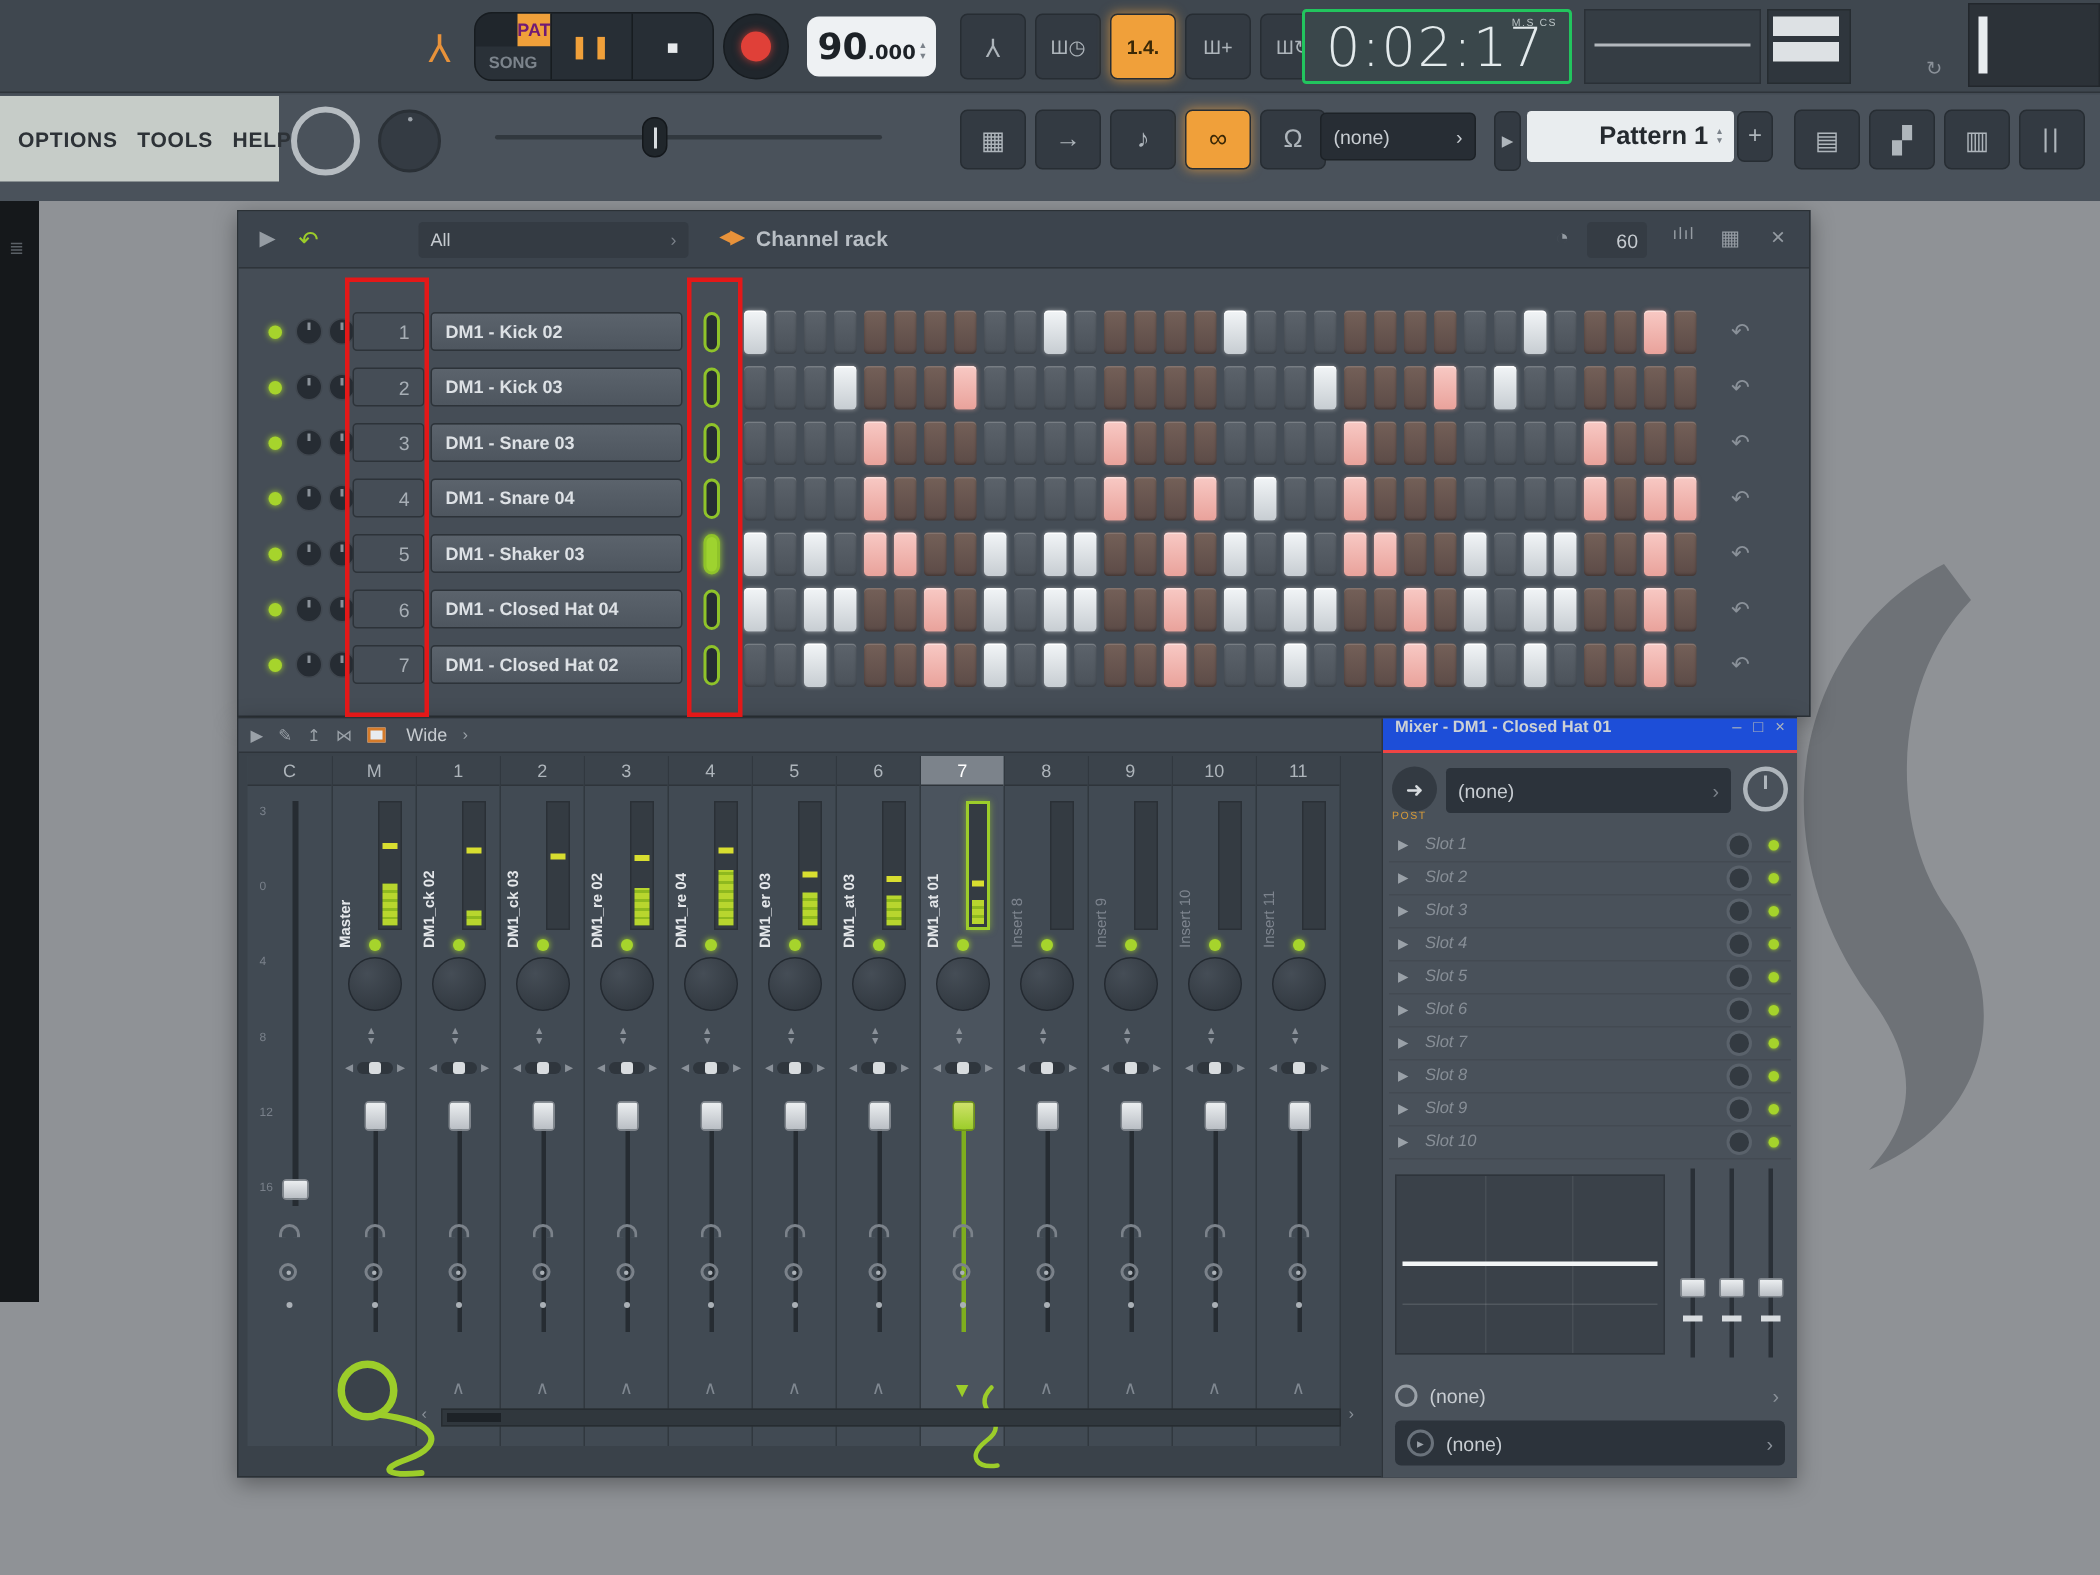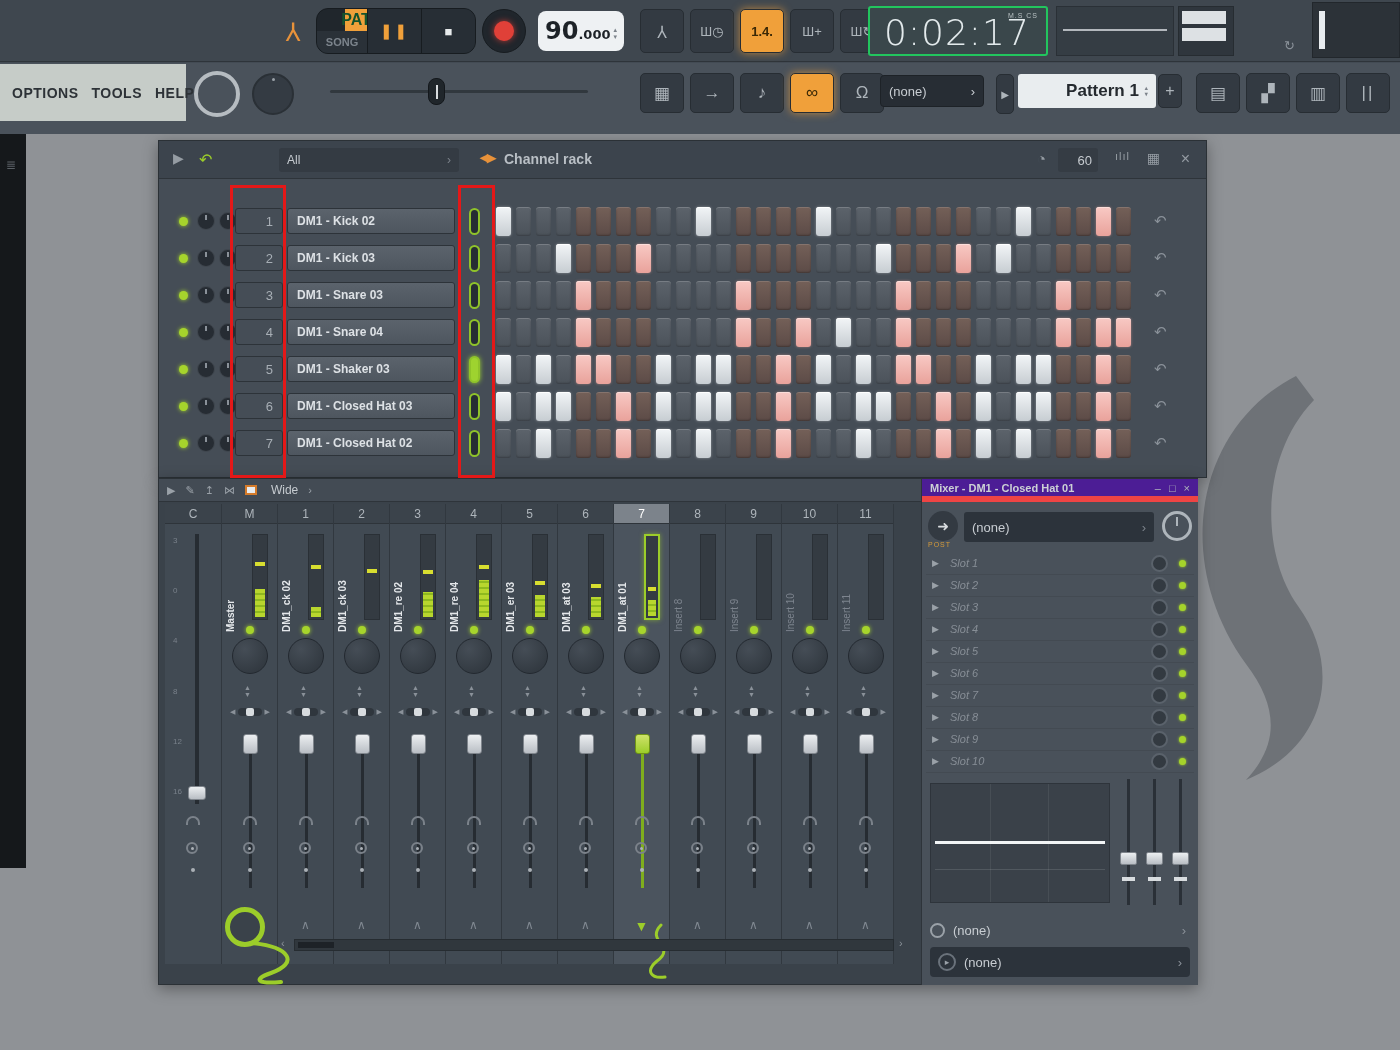--- a/index.html
+++ b/index.html
@@ -12,21 +12,21 @@
   #row2 { position:absolute; left:0; top:63px; width:1400px; height:71px; background:#4a525b; }
 
   .iconbtn { position:absolute; height:44px; background:#333a42; border:1px solid #272d33; border-radius:5px;
              color:#aeb5bb; display:flex; align-items:center; justify-content:center; font-size:17px; cursor:pointer; }
   .iconbtn.active { background:#f0a03a; color:#3a2806; box-shadow:0 0 8px rgba(240,160,58,.7); }
   .iconbtn.small { height:40px; }
 
   #metronome-ic { left:280px; top:12px; width:26px; height:38px; background:none; border:none; color:#e8923a; font-size:26px; }
   #transport { position:absolute; left:316px; top:8px; width:160px; height:46px; background:#20262c; border-radius:12px; display:flex; overflow:hidden; border:1px solid #171c20; }
   #patsong { width:50px; display:flex; flex-direction:column; }
-  #pat { flex:1; background:#f0a03a; color:#14532d; font-weight:bold; font-size:16px; display:flex; align-items:center; justify-content:center;margin-left:28px; }
+  #pat { flex:1; background:#f0a03a; color:#701a75; font-weight:bold; font-size:12px; display:flex; align-items:center; justify-content:center;margin-left:28px; }
   #song { flex:1; color:#7c848c; font-weight:bold; font-size:11px; display:flex; align-items:center; justify-content:center; background:#2a3138; }
   #pausebtn { width:54px; border-left:1px solid #171c20; color:#f0a03a; font-size:15px; letter-spacing:2px; display:flex; align-items:center; justify-content:center; background:#272e35;}
   #stopbtn { width:54px; border-left:1px solid #171c20; color:#e7eaec; font-size:13px; display:flex; align-items:center; justify-content:center; background:#272e35;}
   #recbtn { position:absolute; left:482px; top:9px; width:44px; height:44px; border-radius:50%; background:#20262c; border:1px solid #171c20; display:flex; align-items:center; justify-content:center; }
   #recdot { width:20px; height:20px; border-radius:50%; background:#e04038; box-shadow:0 0 6px rgba(224,64,56,.8); }
   #tempo { position:absolute; left:538px; top:11px; width:86px; height:40px; background:#eef1f3; border-radius:8px; color:#1d2227;
            display:flex; align-items:baseline; justify-content:center; padding-top:6px; font-family:"DejaVu Sans",sans-serif; }
   #tempo .big { font-size:24px; font-weight:bold; }
   #tempo .frac { font-size:13px; font-weight:bold; }
   #tempo .stepper { font-size:7px; color:#7b828a; margin-left:3px; align-self:center; line-height:7px; }
@@ -139,22 +139,22 @@
   #c-track { position:absolute; left:30px; top:30px; width:4px; height:270px; background:#262c32; }
   #c-handle { position:absolute; left:23px; top:282px; width:18px; height:14px; border-radius:3px; background:linear-gradient(#eceff1,#b9bec4); border:1px solid #7f858c; }
 
   #mix-scroll { position:absolute; left:135px; top:460px; width:600px; height:12px; background:#30373d; border:1px solid #262c31; }
   #mix-scroll .h { position:absolute; left:3px; top:2px; width:36px; height:6px; background:#1d2227; }
   #mix-scroll-l { position:absolute; left:122px; top:458px; color:#8a9199; font-size:11px; }
   #mix-scroll-r { position:absolute; left:740px; top:458px; color:#8a9199; font-size:11px; }
 
   
   #panel { position:absolute; left:762px; top:0; width:277px; height:506px; background:#49515a; border-left:1px solid #2e343a; }
-  #panel-head { position:absolute; left:0; top:0; width:100%; height:23px; background:#4c1d95; border-bottom:6px solid #ef4444;
-                display:flex; align-items:center; color:#ccd1d5; font-size:11px; font-weight:bold; padding-left:8px; }
+  #panel-head { position:absolute; left:0; top:0; width:100%; height:23px; background:#1d4ed8; border-bottom:2px solid #ef4444;
+                display:flex; color:#ccd1d5; font-size:11px; font-weight:bold; padding-left:8px; }
   #panel-head .btns { margin-left:auto; display:flex; gap:8px; padding-right:8px; color:#aeb5bb; font-weight:normal; font-size:11px; }
   #post-ic { position:absolute; left:6px; top:32px; width:30px; height:30px; border-radius:50%; background:#333a42; color:#d8dcdf; font-size:14px;
              display:flex; align-items:center; justify-content:center; }
   #post-lbl { position:absolute; left:6px; top:62px; font-size:7px; color:#d59a3a; letter-spacing:1px; }
   #ins-dd { position:absolute; left:42px; top:33px; width:190px; height:30px; background:#2c333b; border-radius:3px; color:#c8cdd2; font-size:13px;
             display:flex; align-items:center; justify-content:space-between; padding:0 8px; }
   #clock-knob { position:absolute; left:240px; top:32px; width:30px; height:30px; border-radius:50%; border:3px solid #aeb5bb; }
   #clock-knob::after { content:""; position:absolute; left:50%; top:50%; width:2px; height:9px; margin-left:-1px; margin-top:-9px; background:#aeb5bb; }
 
   #slots { position:absolute; left:4px; top:74px; width:268px; }
@@ -506,21 +506,21 @@
           <div class="step g-red lit"></div>
           <div class="step g-red"></div>
         </div>
     <span class="ch-undo">↶</span>
   </div>
       <div class="ch-row">
     <div class="ch-led"></div>
     <div class="ch-knob k1"></div>
     <div class="ch-knob k2"></div>
     <div class="ch-num">6</div>
-    <div class="ch-name">DM1 - Closed Hat 03</div>
+    <div class="ch-name">DM1 - Closed Hat 04</div>
     <div class="ch-mute"></div>
     <div class="step-grid">
           <div class="step g-dark lit"></div>
           <div class="step g-dark"></div>
           <div class="step g-dark lit"></div>
           <div class="step g-dark lit"></div>
           <div class="step g-red"></div>
           <div class="step g-red"></div>
           <div class="step g-red lit"></div>
           <div class="step g-red"></div>

